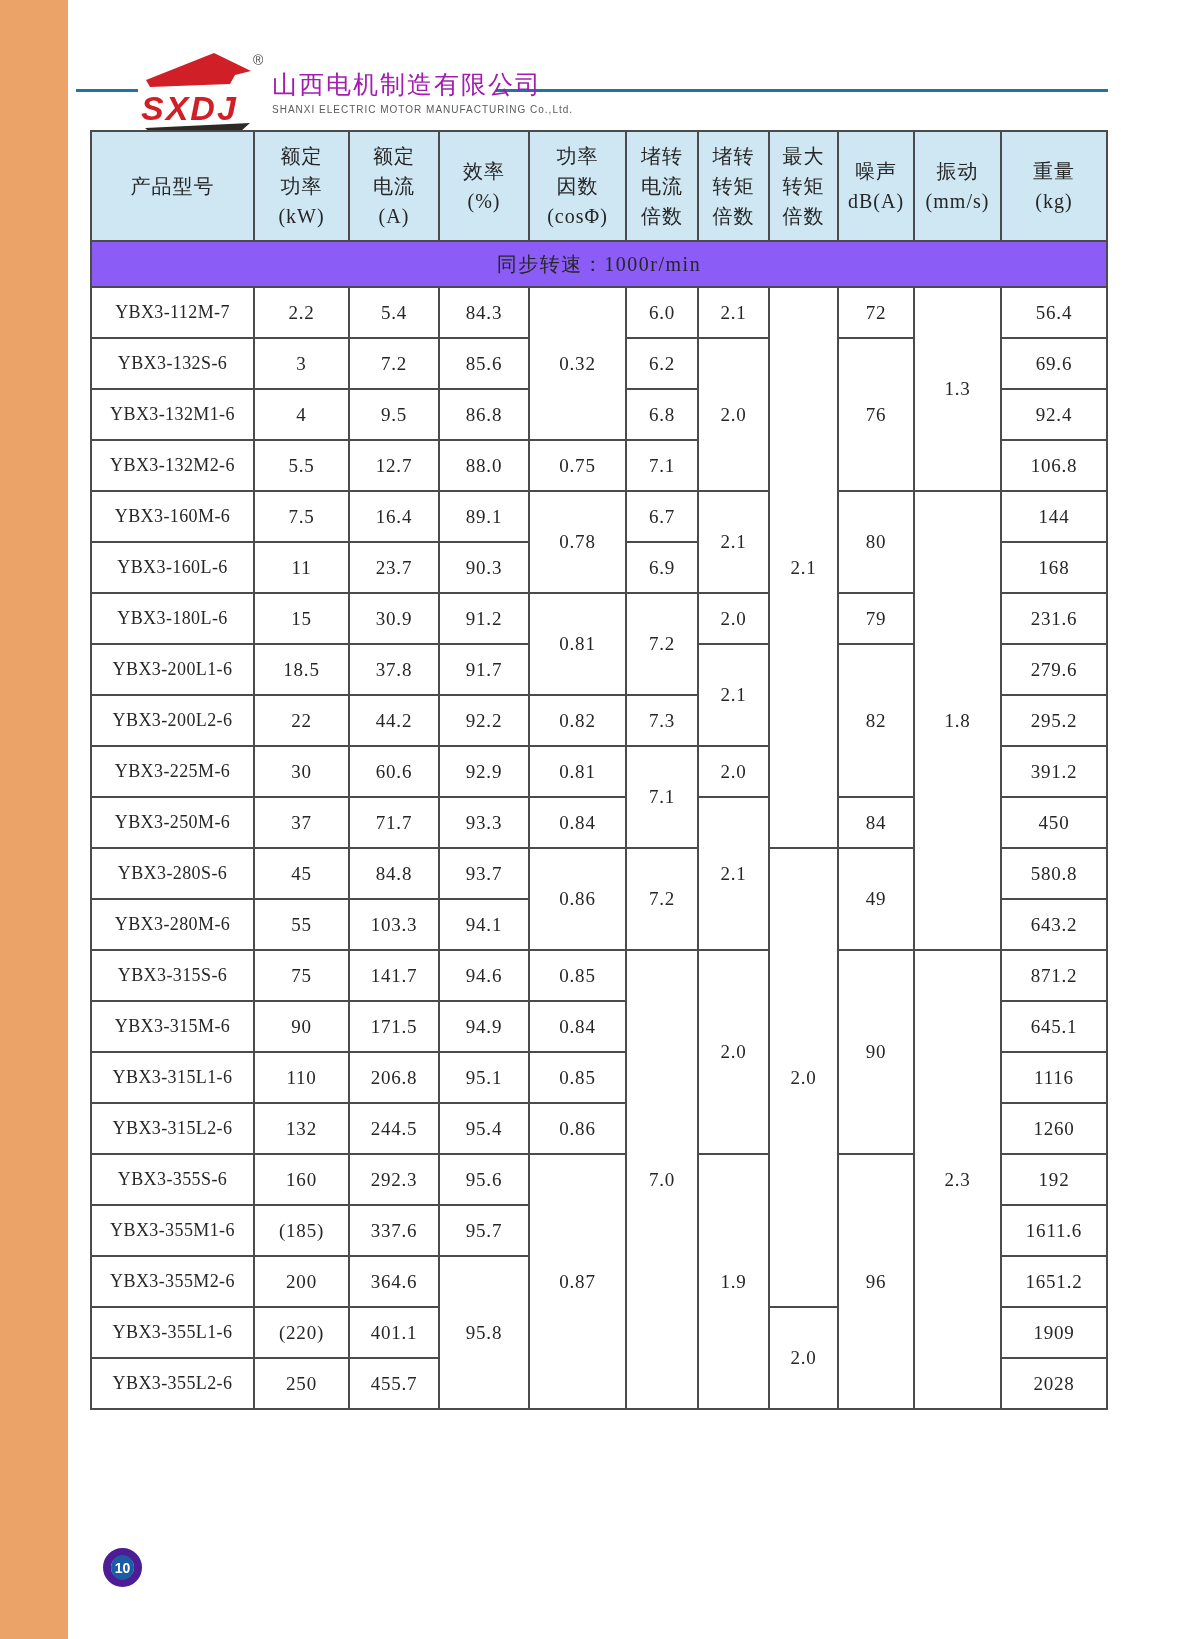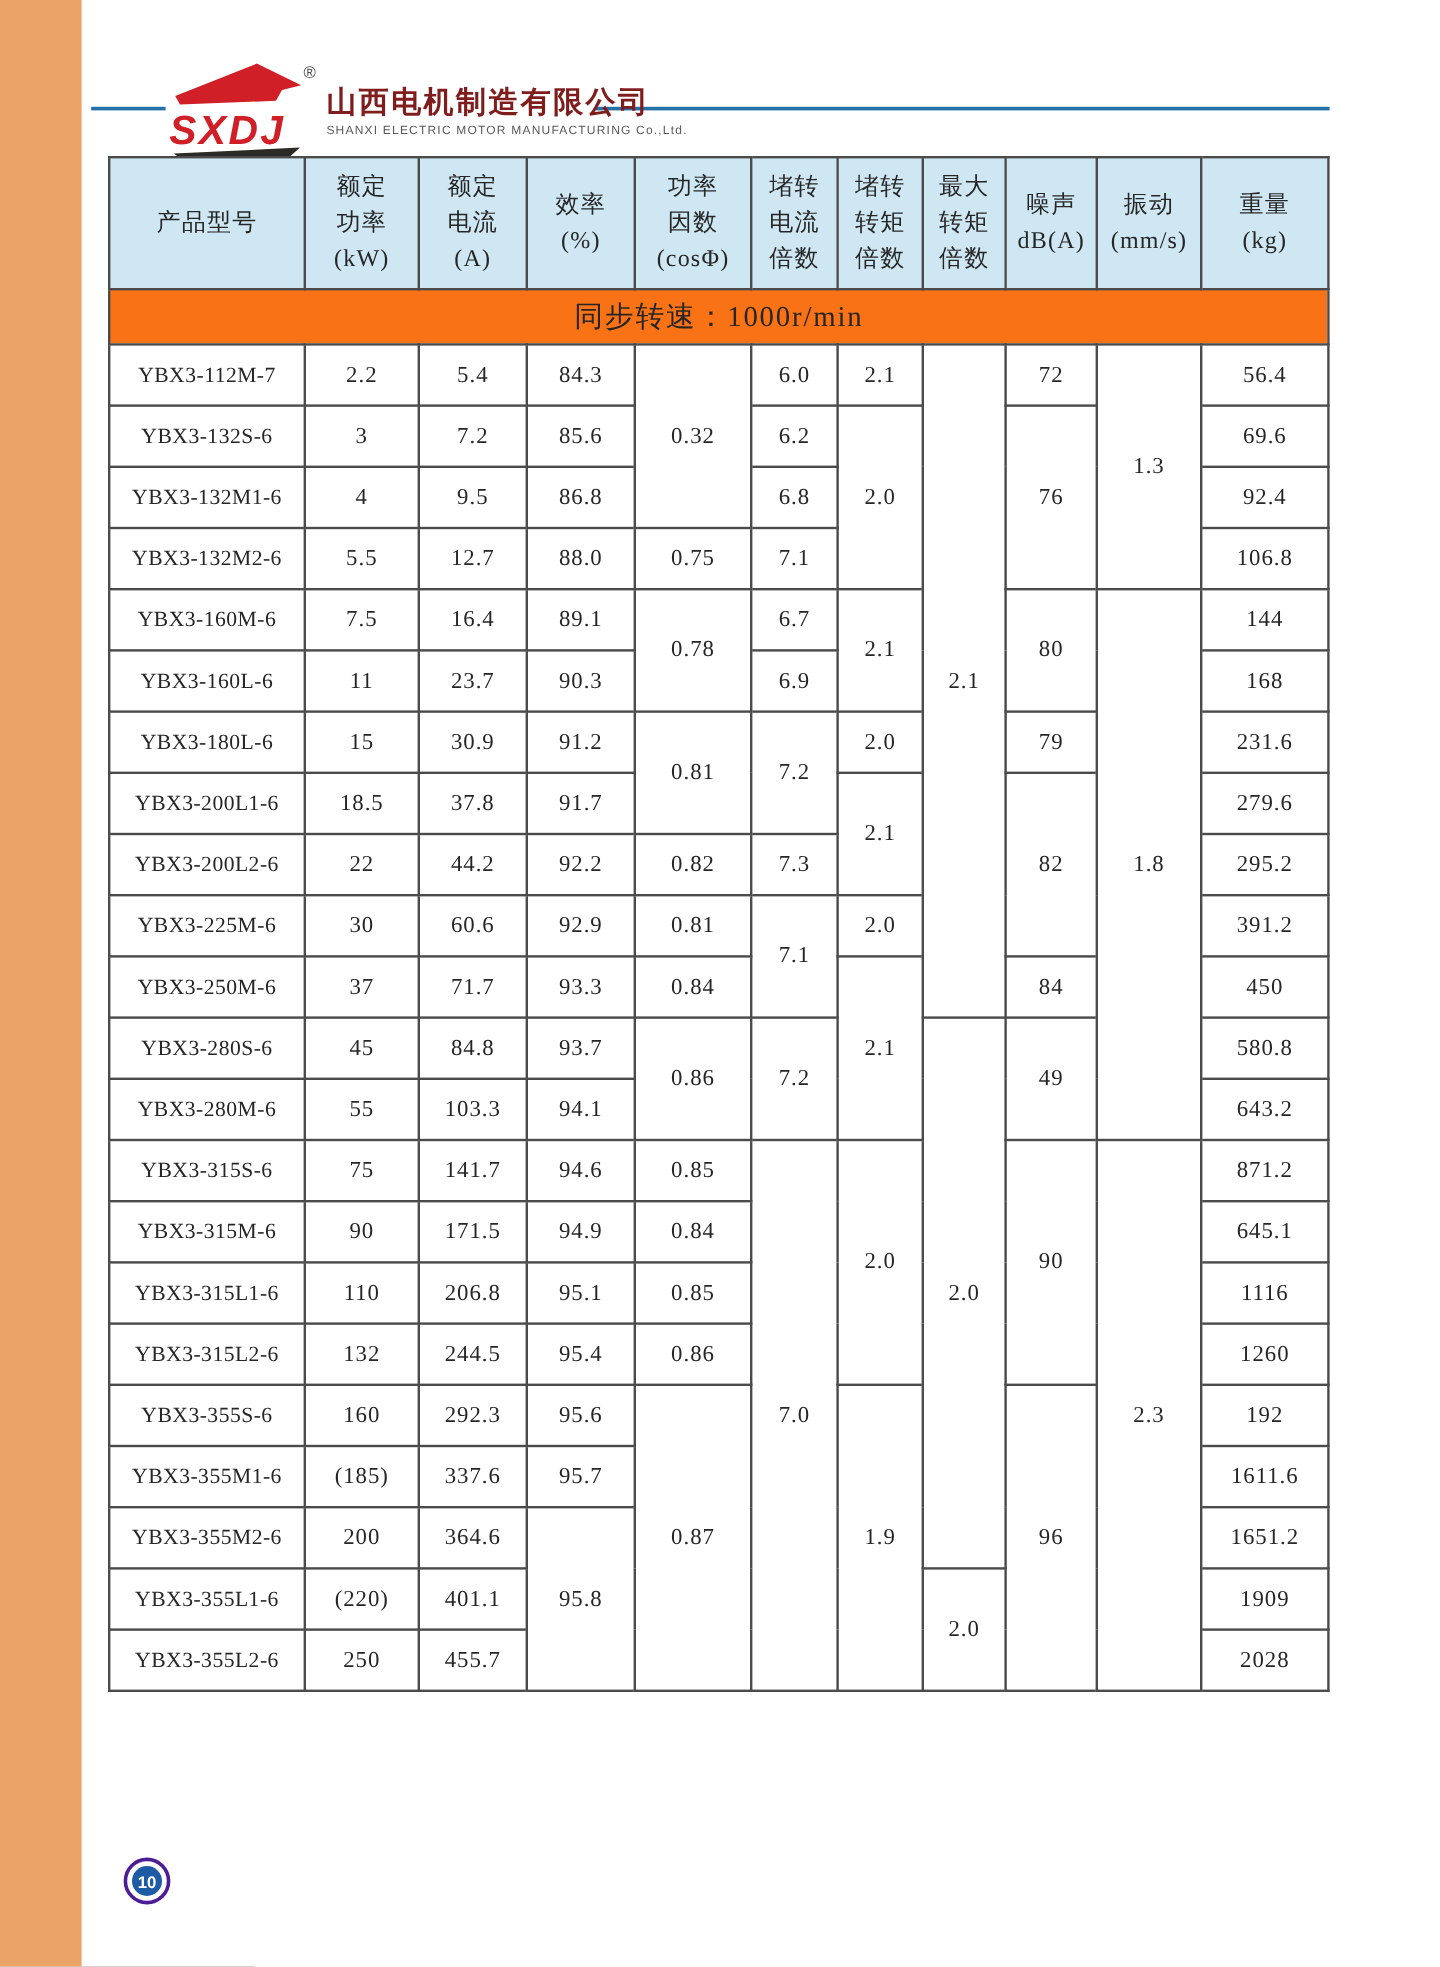--- a/index.html
+++ b/index.html
@@ -11,42 +11,42 @@
   .side-band { position:absolute; left:0; top:0; width:68px; height:1639px; background:#eca367; }
 
   
   .brand-rule { position:absolute; top:89px; height:3px; background:#2471a8; }
   .brand-rule.left  { left:76px;  width:62px; }
   .brand-rule.right { left:496px; width:612px; }
   .logo-svg { position:absolute; left:138px; top:46px; width:122px; height:96px; }
   .reg-mark { position:absolute; left:253px; top:52px; font-size:14px; color:#4a4a4a;
               font-family:"Liberation Sans",sans-serif; }
   .company  { position:absolute; left:272px; top:68px; font-family:"Liberation Sans",sans-serif; }
-  .company-cn { font-size:25px; font-weight:700; color:#7f1d1d; letter-spacing:2px; white-space:nowrap; }
+  .company-cn { font-size:25px; font-weight:400; color:#a21caf; letter-spacing:2px; white-space:nowrap; }
   .company-en { font-size:10px; color:#5a5a5a; letter-spacing:1px; margin-top:3px; white-space:nowrap; }
 
   
   .table-wrap { position:absolute; left:90px; top:130px; width:1016px; }
   table.spec { border-collapse:collapse; table-layout:fixed; width:100%; }
   table.spec th, table.spec td {
     border:2px solid #4b4b4b; text-align:center; vertical-align:middle;
     padding:0; overflow:hidden;
   }
   table.spec thead th {
     height:108px; background:#cfe7f3; font-weight:normal;
     font-size:20px; line-height:1.5; white-space:pre-line; letter-spacing:1px;
   }
-  table.spec td.subheader { height:44px; font-size:24px; letter-spacing:1.5px; background:#f97316; }
+  table.spec td.subheader { height:44px; font-size:20px; letter-spacing:1.5px; background:#8b5cf6; }
   table.spec tbody td { height:49px; font-size:19px; letter-spacing:0.8px; background:#ffffff; }
   table.spec tbody td.col-model { font-size:18px; letter-spacing:0.4px; }
 
   
   .page-badge {
     position:absolute; left:103px; top:1548px; width:39px; height:39px; box-sizing:border-box;
-    border:3px solid #4c1d95; border-radius:50%;
+    border:8px solid #4c1d95; border-radius:50%;
     display:flex; align-items:center; justify-content:center; background:#ffffff;
   }
   .page-badge-inner {
     width:25px; height:25px; border-radius:50%; background:#1d5ca5; color:#ffffff;
     font-size:14px; font-weight:bold; display:flex; align-items:center; justify-content:center;
     font-family:"Liberation Sans",sans-serif;
   }
 </style>
 </head>
 <body>

